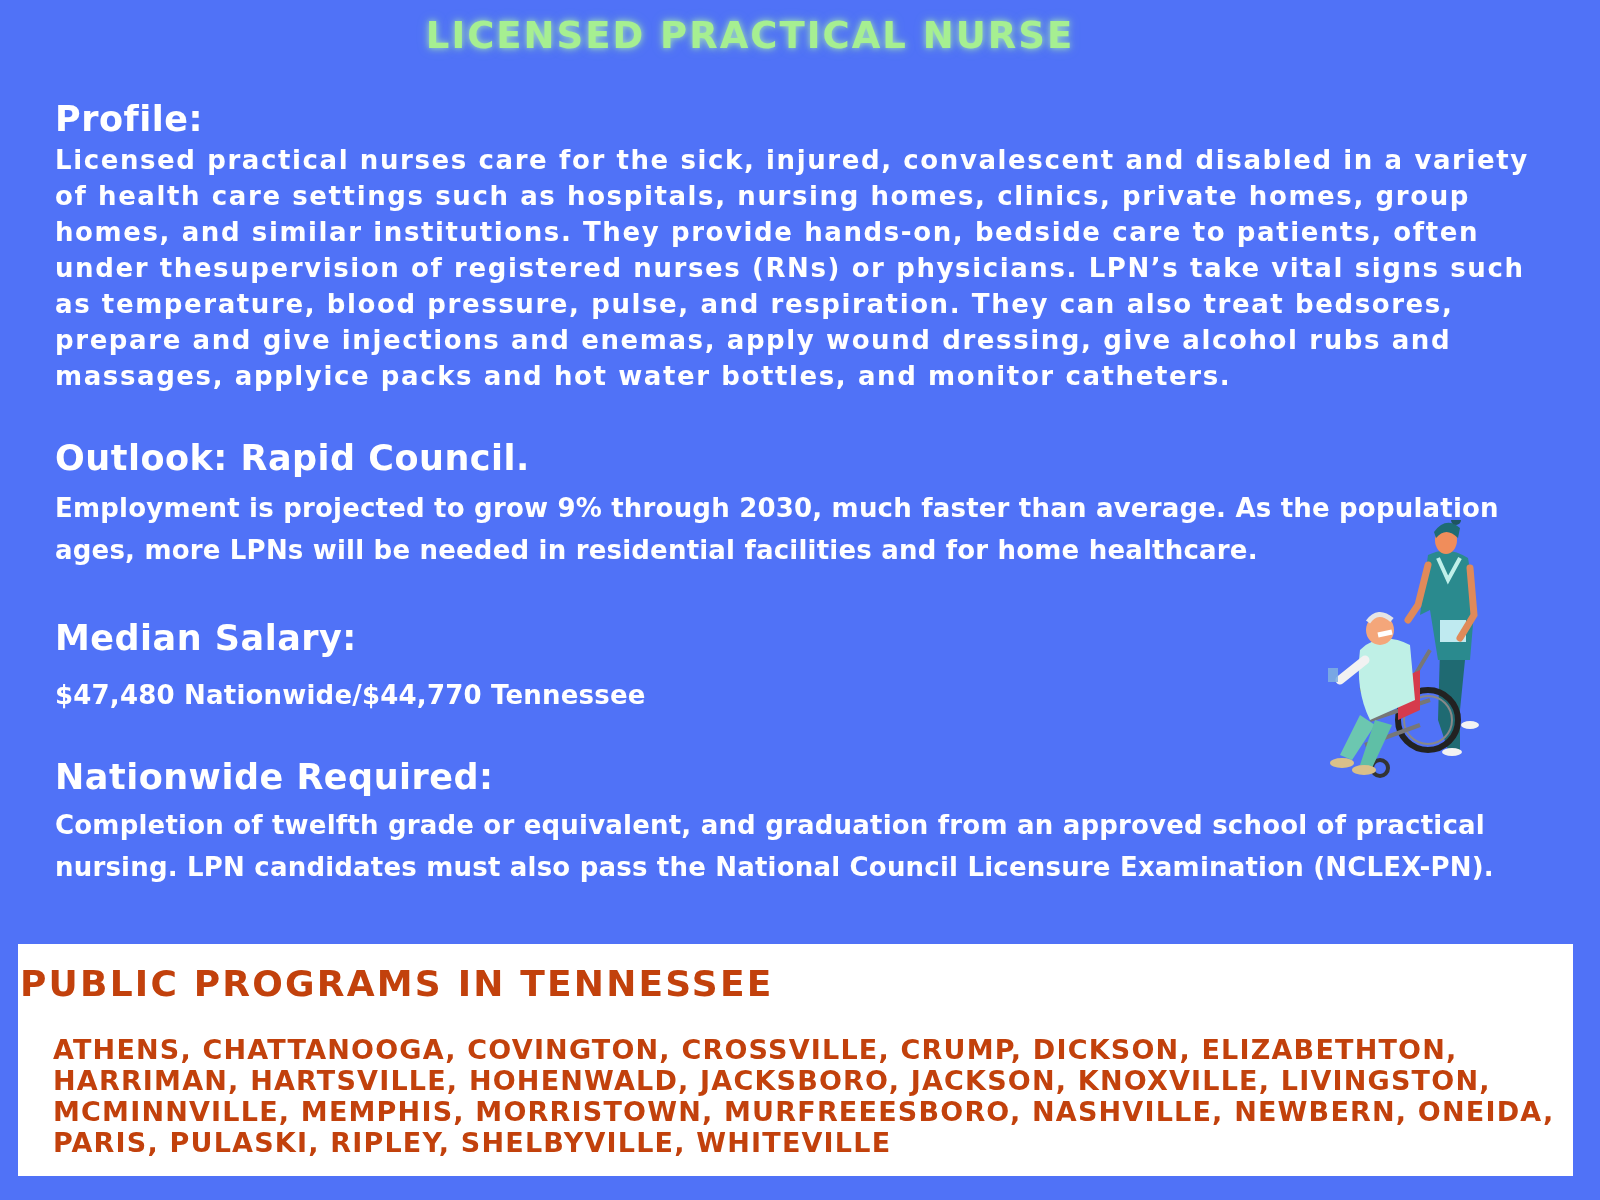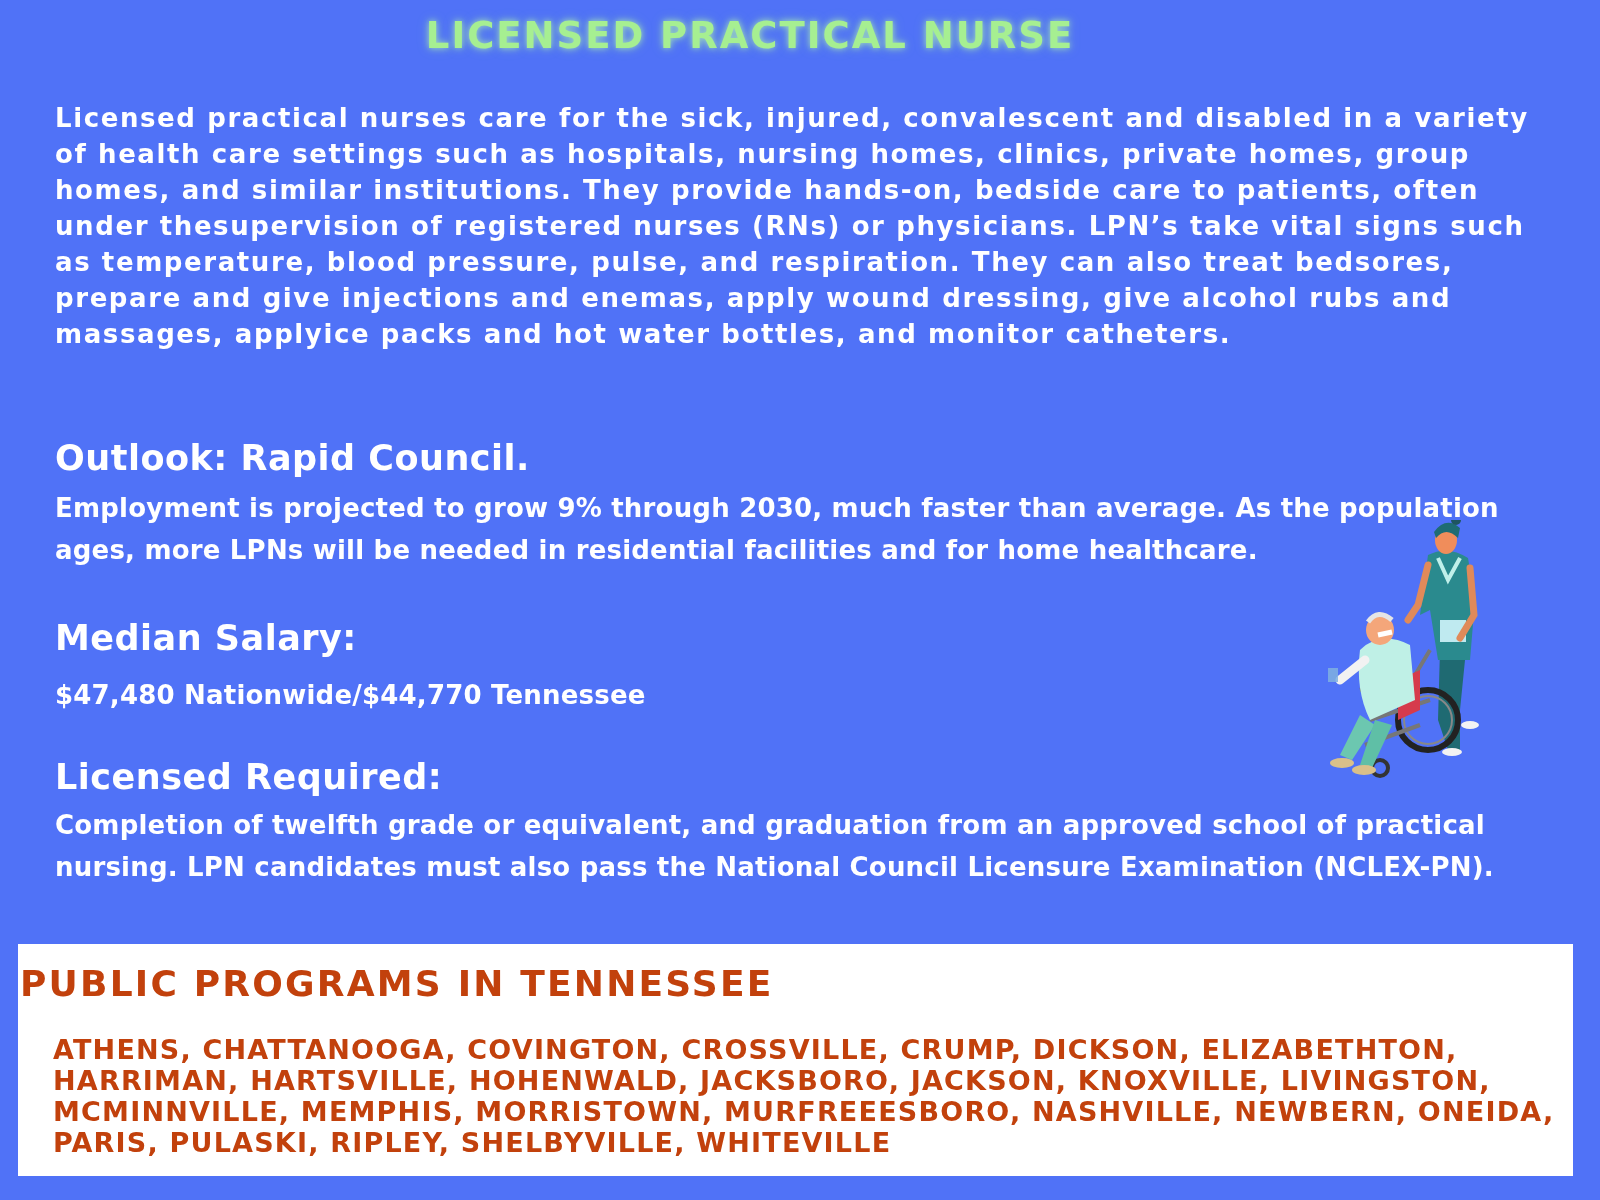--- a/index.html
+++ b/index.html
@@ -112,35 +112,36 @@
       white-space: nowrap;
       margin-left: 33px;
     }
   </style>
 </head>
 <body>
 
 <div class="title">LICENSED PRACTICAL NURSE</div>
 
 <div class="section" id="profile">
+  <h2 class="heading">Profile:</h2>
   <p class="para">Licensed practical nurses care for the sick, injured, convalescent and disabled in a variety of health care settings such as hospitals, nursing homes, clinics, private homes, group homes, and similar institutions. They provide hands-on, bedside care to patients, often under thesupervision of registered nurses (RNs) or physicians. LPN’s take vital signs such as temperature, blood pressure, pulse, and respiration. They can also treat bedsores, prepare and give injections and enemas, apply wound dressing, give alcohol rubs and massages, applyice packs and hot water bottles, and monitor catheters.</p>
 </div>
 
 <div class="section" id="outlook">
   <h2 class="heading">Outlook: Rapid Council.</h2>
   <p class="para spaced">Employment is projected to grow 9% through 2030, much faster than average. As the population ages, more LPNs will be needed in residential facilities and for home healthcare.</p>
 </div>
 
 <div class="section" id="salary">
   <h2 class="heading">Median Salary:</h2>
   <p class="para spaced">$47,480 Nationwide/$44,770 Tennessee</p>
 </div>
 
 <div class="section" id="education">
-  <h2 class="heading">Licensed Required:</h2>
+  <h2 class="heading">Nationwide Required:</h2>
   <p class="para spaced">Completion of twelfth grade or equivalent, and graduation from an approved school of practical nursing. LPN candidates must also pass the National Council Licensure Examination (NCLEX-PN).</p>
 </div>
 
 <div class="illustration">
   <svg width="200" height="280" viewBox="0 0 200 280" xmlns="http://www.w3.org/2000/svg">
 
     <path d="M120 130 L118 200 L128 230 L140 230 L140 190 L145 140 Z" fill="#1f6a72"></path>
     <ellipse cx="150" cy="205" rx="9" ry="4" fill="#f3f3f3"></ellipse>
     <ellipse cx="132" cy="232" rx="10" ry="4" fill="#f3f3f3"></ellipse>
 

